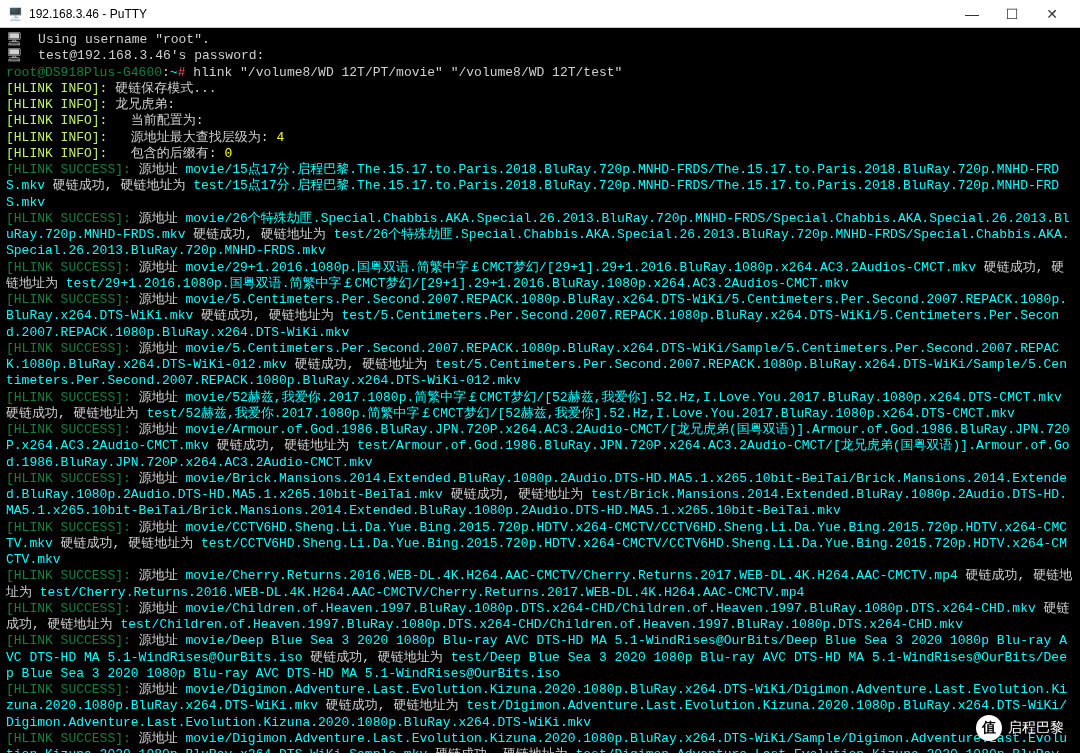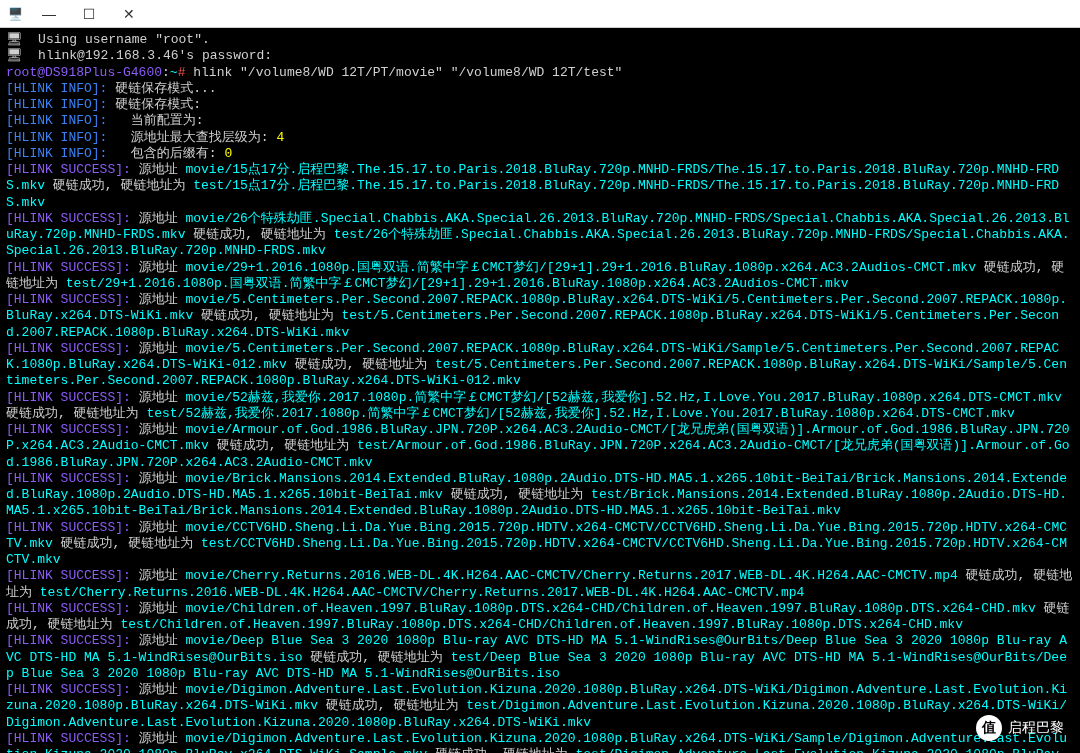--- a/index.html
+++ b/index.html
@@ -33,22 +33,22 @@
     color: #333;
   }
   .term {
     padding: 4px 6px;
     line-height: 1.25;
     height: calc(100% - 28px);
     overflow: hidden;
     white-space: pre-wrap;
     word-break: break-all;
   }
-  .g  { color: #8b5cf6; }  
-  .dg { color: #3b82f6; }  
+  .g  { color: #15803d; }  
+  .dg { color: #bef264; }  
   .c  { color: #00ffff; }  
   .y  { color: #ffff00; }  
   .w  { color: #d0d0d0; }  
   .r  { color: #ff5555; }  
   .watermark {
     position: absolute;
     right: 16px;
     bottom: 12px;
     display: flex;
     align-items: center;
@@ -63,30 +63,33 @@
     background: #fff; color: #000;
     font-weight: bold;
     display: flex; align-items: center; justify-content: center;
   }
 </style>
 </head>
 <body>
 
 <div class="titlebar">
   <span class="icon">🖥️</span>
+  <span class="title">
+    <span>192.168.3.46</span> - <span>PuTTY</span>
+  </span>
   <span class="ctrl">—</span>
   <span class="ctrl">☐</span>
   <span class="ctrl">✕</span>
 </div>
 
 <div class="term" id="term"><span class="w">🖥  Using username "root".</span>
-<span class="w">🖥  </span><span class="w">hlink@192.168.3.46's </span><span class="w">password:</span>
+<span class="w">🖥  </span><span class="w">test@192.168.3.46's </span><span class="w">password:</span>
 <span class="g">root@DS918Plus-G4600</span><span class="w">:</span><span class="c">~</span><span class="r"># </span><span class="w">hlink "/volume8/WD 12T/PT/movie" "/volume8/WD 12T/test"</span>
 <span class="dg">[HLINK INFO]: </span><span class="w">硬链保存模式...</span>
-<span class="dg">[HLINK INFO]: </span><span class="w">硬链保存模式:</span>
+<span class="dg">[HLINK INFO]: </span><span class="w">龙兄虎弟:</span>
 <span class="dg">[HLINK INFO]: </span><span class="w">  当前配置为:</span>
 <span class="dg">[HLINK INFO]: </span><span class="w">  源地址最大查找层级为: </span><span class="y">4</span>
 <span class="dg">[HLINK INFO]: </span><span class="w">  包含的后缀有: </span><span class="y">0</span>
 <span class="g">[HLINK SUCCESS]: </span><span class="w">源地址 </span><span class="c">movie/15点17分.启程巴黎.The.15.17.to.Paris.2018.BluRay.720p.MNHD-FRDS/The.15.17.to.Paris.2018.BluRay.720p.MNHD-FRDS.mkv </span><span class="w">硬链成功, 硬链地址为 </span><span class="c">test/15点17分.启程巴黎.The.15.17.to.Paris.2018.BluRay.720p.MNHD-FRDS/The.15.17.to.Paris.2018.BluRay.720p.MNHD-FRDS.mkv</span>
 <span class="g">[HLINK SUCCESS]: </span><span class="w">源地址 </span><span class="c">movie/26个特殊劫匪.Special.Chabbis.AKA.Special.26.2013.BluRay.720p.MNHD-FRDS/Special.Chabbis.AKA.Special.26.2013.BluRay.720p.MNHD-FRDS.mkv </span><span class="w">硬链成功, 硬链地址为 </span><span class="c">test/26个特殊劫匪.Special.Chabbis.AKA.Special.26.2013.BluRay.720p.MNHD-FRDS/Special.Chabbis.AKA.Special.26.2013.BluRay.720p.MNHD-FRDS.mkv</span>
 <span class="g">[HLINK SUCCESS]: </span><span class="w">源地址 </span><span class="c">movie/29+1.2016.1080p.国粤双语.简繁中字￡CMCT梦幻/[29+1].29+1.2016.BluRay.1080p.x264.AC3.2Audios-CMCT.mkv </span><span class="w">硬链成功, 硬链地址为 </span><span class="c">test/29+1.2016.1080p.国粤双语.简繁中字￡CMCT梦幻/[29+1].29+1.2016.BluRay.1080p.x264.AC3.2Audios-CMCT.mkv</span>
 <span class="g">[HLINK SUCCESS]: </span><span class="w">源地址 </span><span class="c">movie/5.Centimeters.Per.Second.2007.REPACK.1080p.BluRay.x264.DTS-WiKi/5.Centimeters.Per.Second.2007.REPACK.1080p.BluRay.x264.DTS-WiKi.mkv </span><span class="w">硬链成功, 硬链地址为 </span><span class="c">test/5.Centimeters.Per.Second.2007.REPACK.1080p.BluRay.x264.DTS-WiKi/5.Centimeters.Per.Second.2007.REPACK.1080p.BluRay.x264.DTS-WiKi.mkv</span>
 <span class="g">[HLINK SUCCESS]: </span><span class="w">源地址 </span><span class="c">movie/5.Centimeters.Per.Second.2007.REPACK.1080p.BluRay.x264.DTS-WiKi/Sample/5.Centimeters.Per.Second.2007.REPACK.1080p.BluRay.x264.DTS-WiKi-012.mkv </span><span class="w">硬链成功, 硬链地址为 </span><span class="c">test/5.Centimeters.Per.Second.2007.REPACK.1080p.BluRay.x264.DTS-WiKi/Sample/5.Centimeters.Per.Second.2007.REPACK.1080p.BluRay.x264.DTS-WiKi-012.mkv</span>
 <span class="g">[HLINK SUCCESS]: </span><span class="w">源地址 </span><span class="c">movie/52赫兹,我爱你.2017.1080p.简繁中字￡CMCT梦幻/[52赫兹,我爱你].52.Hz,I.Love.You.2017.BluRay.1080p.x264.DTS-CMCT.mkv </span><span class="w">硬链成功, 硬链地址为 </span><span class="c">test/52赫兹,我爱你.2017.1080p.简繁中字￡CMCT梦幻/[52赫兹,我爱你].52.Hz,I.Love.You.2017.BluRay.1080p.x264.DTS-CMCT.mkv</span>
 <span class="g">[HLINK SUCCESS]: </span><span class="w">源地址 </span><span class="c">movie/Armour.of.God.1986.BluRay.JPN.720P.x264.AC3.2Audio-CMCT/[龙兄虎弟(国粤双语)].Armour.of.God.1986.BluRay.JPN.720P.x264.AC3.2Audio-CMCT.mkv </span><span class="w">硬链成功, 硬链地址为 </span><span class="c">test/Armour.of.God.1986.BluRay.JPN.720P.x264.AC3.2Audio-CMCT/[龙兄虎弟(国粤双语)].Armour.of.God.1986.BluRay.JPN.720P.x264.AC3.2Audio-CMCT.mkv</span>

